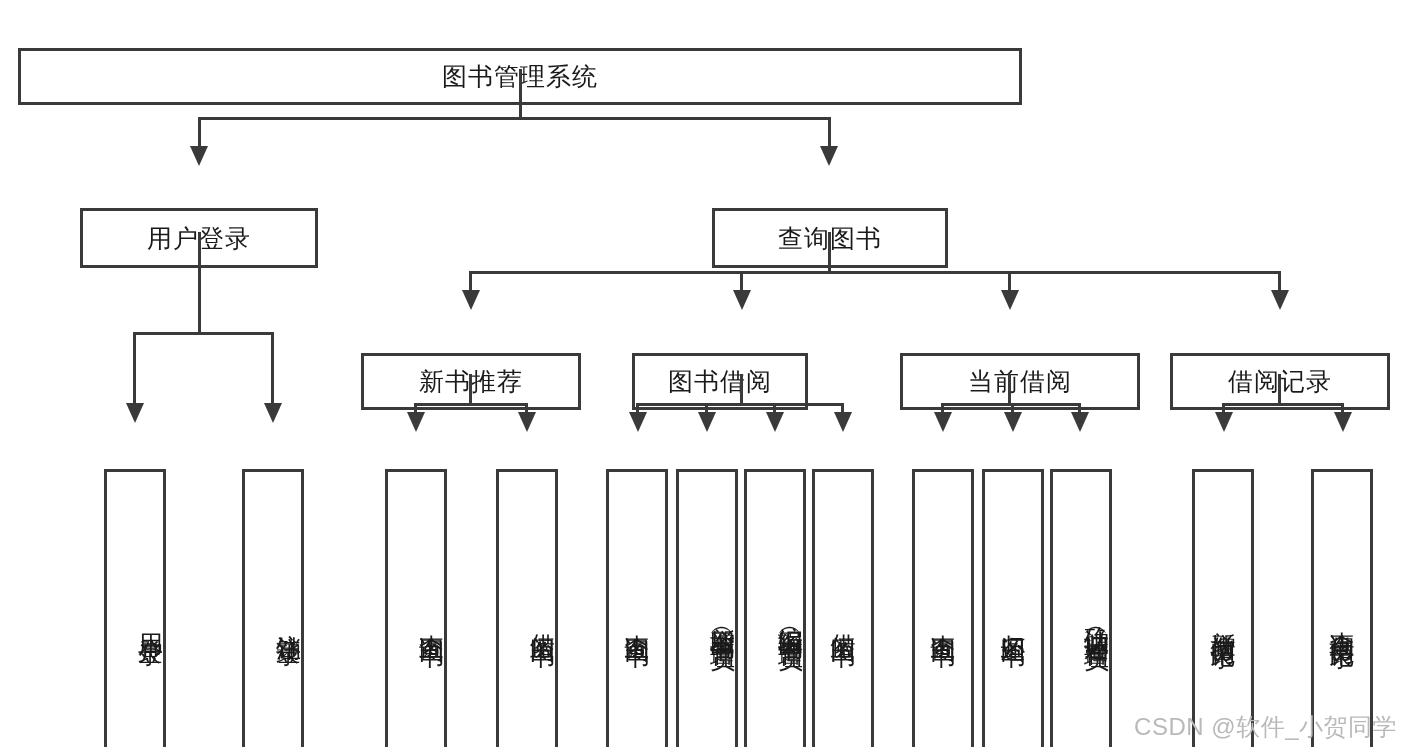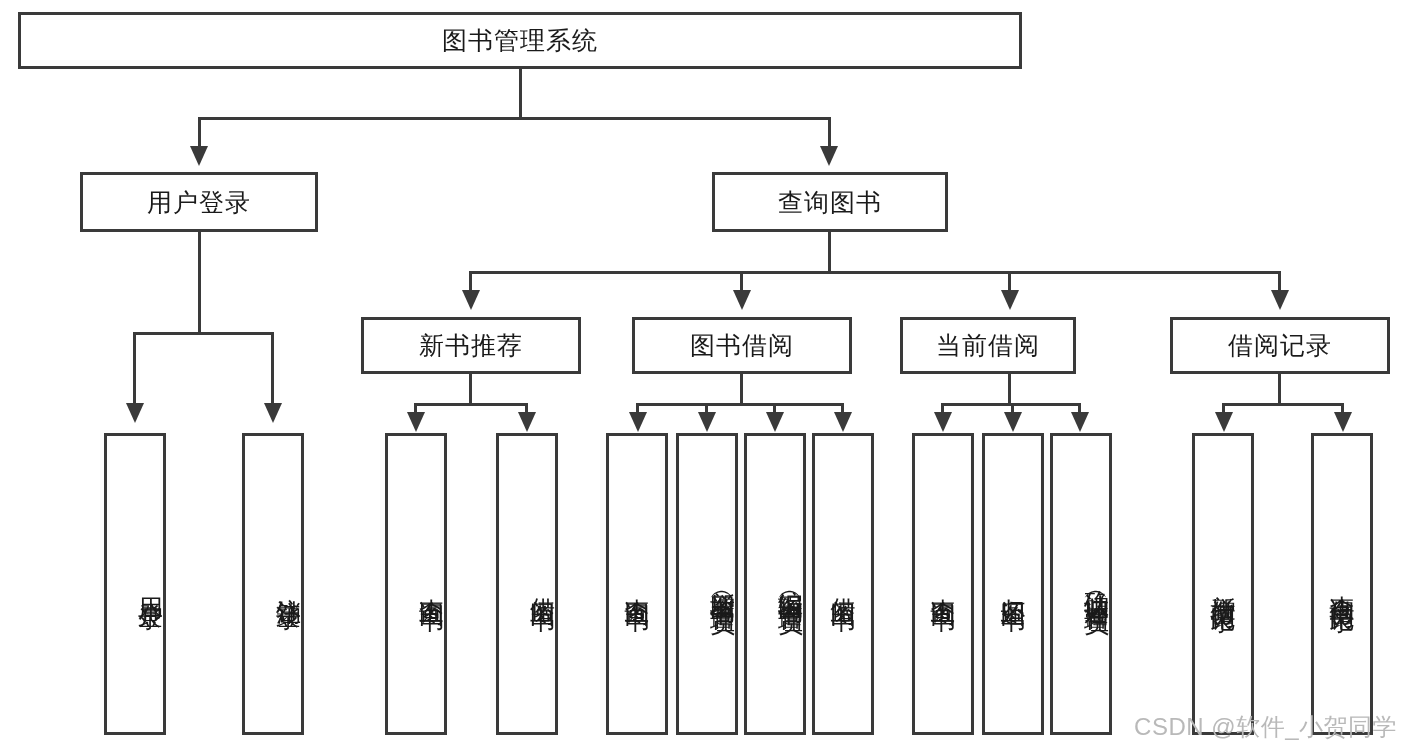--- a/index.html
+++ b/index.html
@@ -19,20 +19,21 @@
   }
   .node {
     position: absolute;
     box-sizing: border-box;
     border: 3px solid #3a3a3a;
     background: #ffffff;
     display: flex;
     align-items: center;
     justify-content: center;
     color: #1a1a1a;
+    margin-top: 36px;
   }
   .node.h {
     font-size: 25px;
     letter-spacing: 1px;
   }
   .node.v {
     writing-mode: vertical-rl;
     text-orientation: upright;
     font-size: 25px;
     letter-spacing: 3px;
@@ -120,24 +121,24 @@
   <div class="edge v" style="left:740px; top:271px; height:30px;"></div>
   <div class="arrow" style="left:733px; top:290px;"></div>
   <div class="edge v" style="left:1008px; top:271px; height:30px;"></div>
   <div class="arrow" style="left:1001px; top:290px;"></div>
   <div class="edge v" style="left:1278px; top:271px; height:30px;"></div>
   <div class="arrow" style="left:1271px; top:290px;"></div>
 
   <div class="node h" style="left:361px; top:317px; width:220px; height:57px;">
     <span class="lbl">新书推荐</span>
   </div>
-  <div class="node h" style="left:632px; top:317px; width:220px; height:57px;">
+  <div class="node h" style="left:632px; top:317px; width:176px; height:57px;">
     <span class="lbl">图书借阅</span>
   </div>
-  <div class="node h" style="left:900px; top:317px; width:176px; height:57px;">
+  <div class="node h" style="left:900px; top:317px; width:240px; height:57px;">
     <span class="lbl">当前借阅</span>
   </div>
   <div class="node h" style="left:1170px; top:317px; width:220px; height:57px;">
     <span class="lbl">借阅记录</span>
   </div>
 
   <div class="edge v" style="left:469px; top:374px; height:30px;"></div>
   <div class="edge h" style="left:414px; top:403px; width:114px;"></div>
   <div class="edge v" style="left:414px; top:403px; height:12px;"></div>
   <div class="arrow" style="left:407px; top:412px;"></div>

